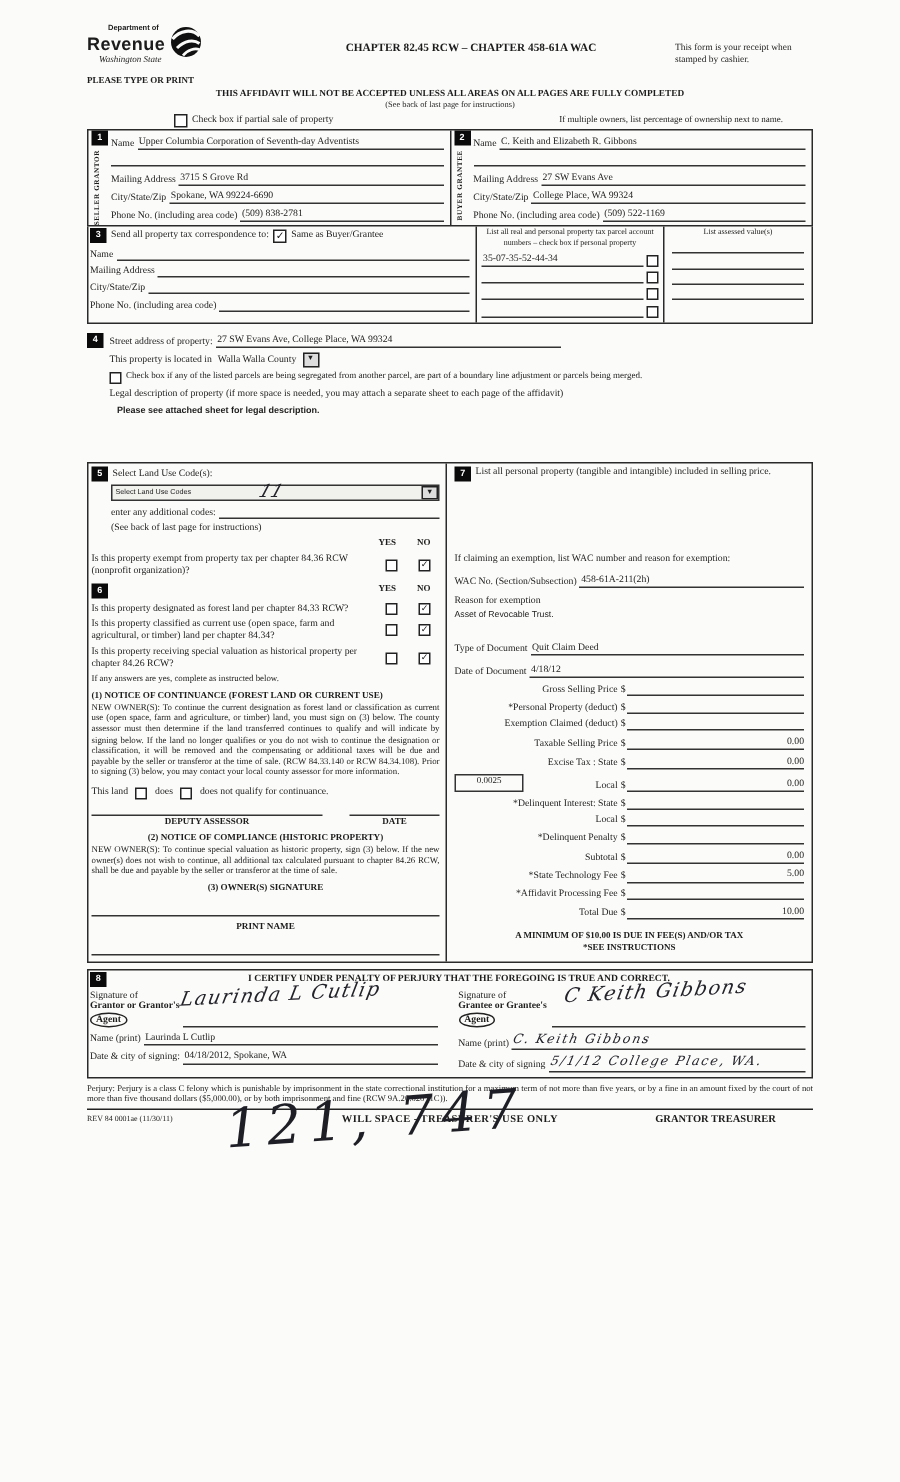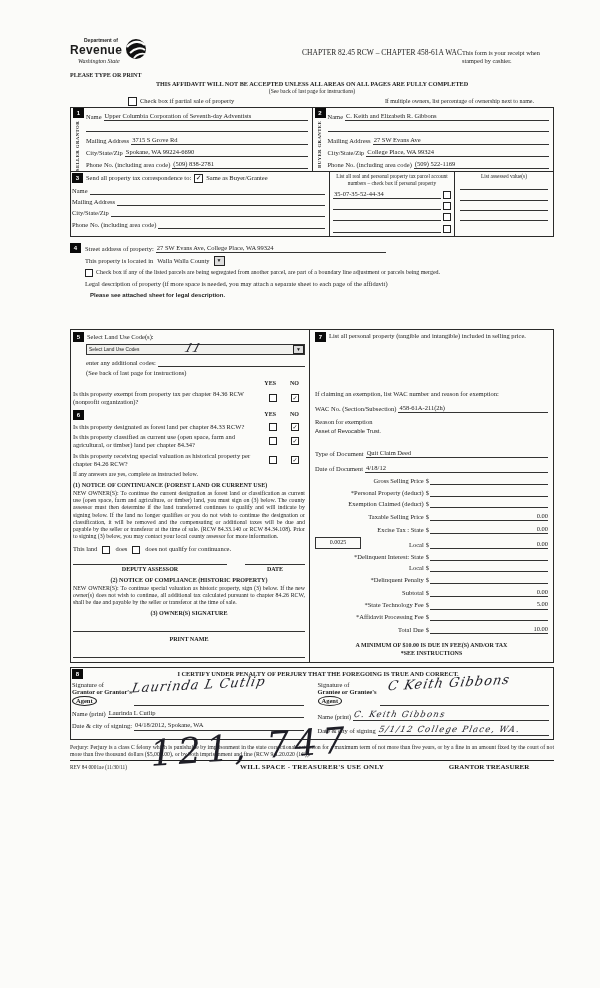--- a/index.html
+++ b/index.html
@@ -1,33 +1,33 @@
 <!DOCTYPE html>
 <html><head>
 <meta charset="utf-8">
 <style>
   html,body{margin:0;padding:0;}
   body{width:600px;height:988px;background:#fbfbf9;position:relative;
        font-family:"Liberation Serif", serif;color:#1c1c1c;
        -webkit-font-smoothing:antialiased;}
-  .form{position:absolute;left:70px;top:16px;width:484px;font-size:6.5px;line-height:1.25;margin-top:21px;}
+  .form{position:absolute;left:58px;top:16px;width:484px;font-size:6.5px;line-height:1.25;}
   .b{font-weight:bold;}
   .ctr{text-align:center;}
   
   .hdr{display:flex;align-items:flex-start;}
   .hdr-left{width:120px;}
   .logo{display:flex;align-items:flex-start;gap:2px;}
   .logo-dept{font-family:"Liberation Sans",sans-serif;font-size:5px;font-weight:bold;margin-left:14px;}
   .logo-rev{font-family:"Liberation Sans",sans-serif;font-size:12px;font-weight:bold;letter-spacing:0.3px;}
   .logo-wa{font-style:italic;font-size:6px;margin-left:8px;}
   .logo-mark svg{display:block;}
   .please{font-size:6px;font-weight:bold;margin-top:6px;}
   .hdr-center{flex:1;text-align:center;padding-top:10px;}
   .title{font-size:11px;font-weight:bold;letter-spacing:0.4px;}
-  .subtitle{font-size:7.5px;font-weight:normal;margin-top:1px;text-align:right;}
+  .subtitle{font-size:7.5px;font-weight:bold;margin-top:1px;}
   .hdr-right{width:92px;font-size:6.3px;text-align:left;padding-top:12px;}
   .warning{font-size:6.2px;font-weight:bold;text-align:center;margin-top:1px;}
   .seeback{font-size:5.6px;text-align:center;}
   .partial-row{display:flex;align-items:center;margin-top:2px;margin-bottom:1px;}
   .partial-left{display:flex;align-items:center;gap:3px;margin-left:58px;}
   .mult{margin-left:auto;margin-right:20px;font-size:6px;}
   
   .cb{display:inline-block;width:7px;height:7px;border:1px solid #222;font-size:7px;line-height:7px;
       text-align:center;vertical-align:middle;background:#fff;flex:none;color:#111;}
   .cb.sm{width:6px;height:6px;font-size:6px;line-height:6px;}

